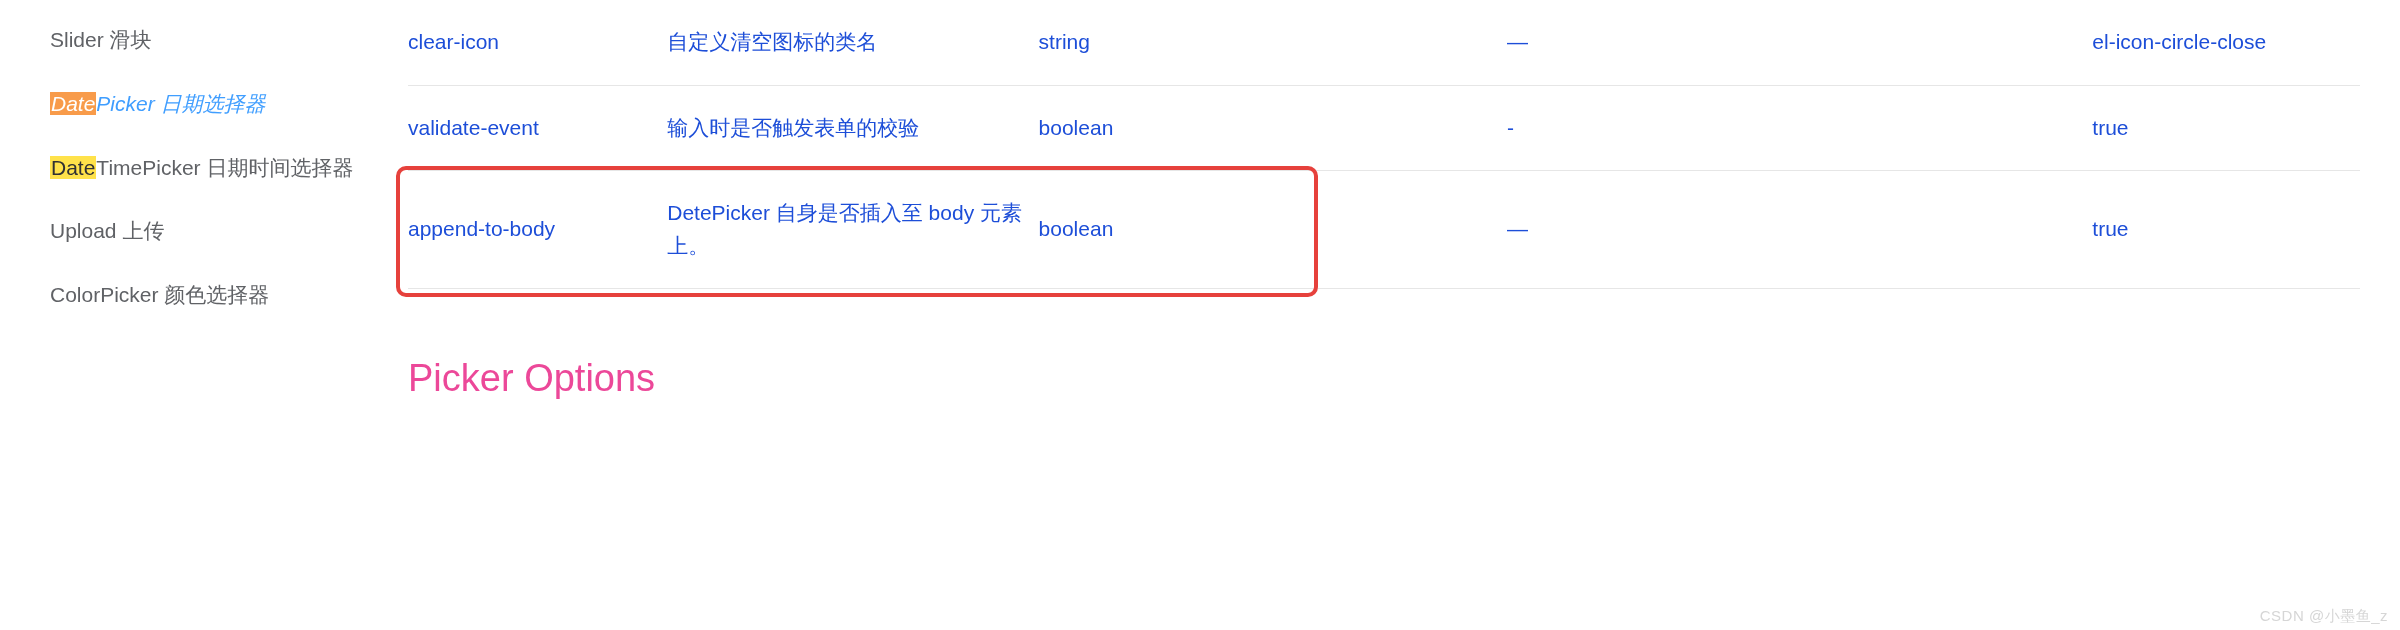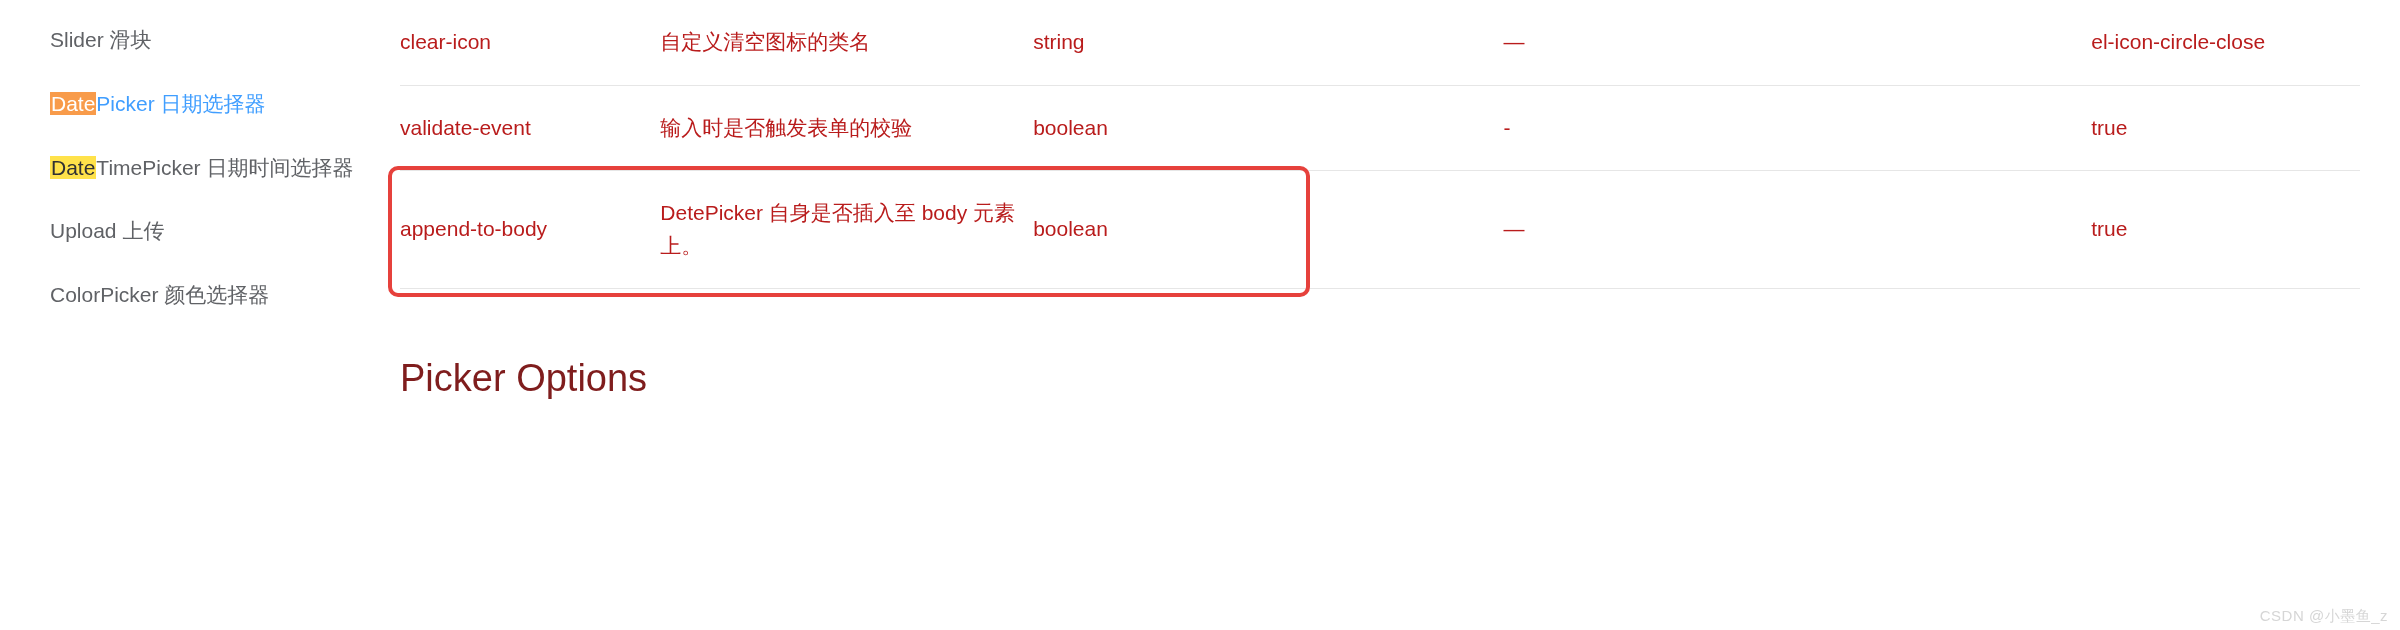--- a/index.html
+++ b/index.html
@@ -8,20 +8,21 @@
       color: #606266;
       font-size: 21px;
       background: #fff;
       width: 2400px;
       height: 630px;
       overflow: hidden;
     }
     .container {
       display: flex;
       height: 100%;
+      gap: 8px;
     }
     .sidebar {
       width: 390px;
       padding-left: 50px;
       padding-top: 8px;
       flex-shrink: 0;
     }
     .sidebar-item {
       padding: 13px 0;
       color: #606266;
@@ -35,36 +36,37 @@
       color: #fff;
       padding: 0 1px;
     }
     .sidebar-item .highlight-yellow {
       background-color: #ffe24a;
       color: #303133;
       padding: 0 1px;
     }
     .sidebar-item.active {
       color: #409eff;
+      font-style: italic;
     }
     .main {
       flex: 1;
       padding-left: 10px;
       padding-right: 40px;
       position: relative;
     }
     table {
       width: 100%;
       border-collapse: collapse;
       table-layout: fixed;
     }
     td {
       padding: 26px 10px 26px 0;
       border-bottom: 1px solid #e6e6e6;
-      color: #b91c1c;
+      color: #1d4ed8;
       font-size: 21px;
       line-height: 1.55;
       vertical-align: middle;
     }
     .col-attr { width: 155px; }
     .col-desc { width: 222px; }
     .col-type { width: 280px; }
     .col-opt { width: 350px; }
     .col-def { width: 160px; }
     .highlight-box {
@@ -73,21 +75,21 @@
       border-radius: 10px;
       pointer-events: none;
       left: -2px;
       top: 166px;
       width: 922px;
       height: 131px;
     }
     .section-title {
       font-size: 38px;
       font-weight: 400;
-      color: #7f1d1d;
+      color: #ec4899;
       margin-top: 68px;
       margin-left: 0;
     }
     .watermark {
       position: absolute;
       bottom: 4px;
       right: 12px;
       font-size: 15px;
       color: #d6d6d6;
       letter-spacing: 0.5px;

